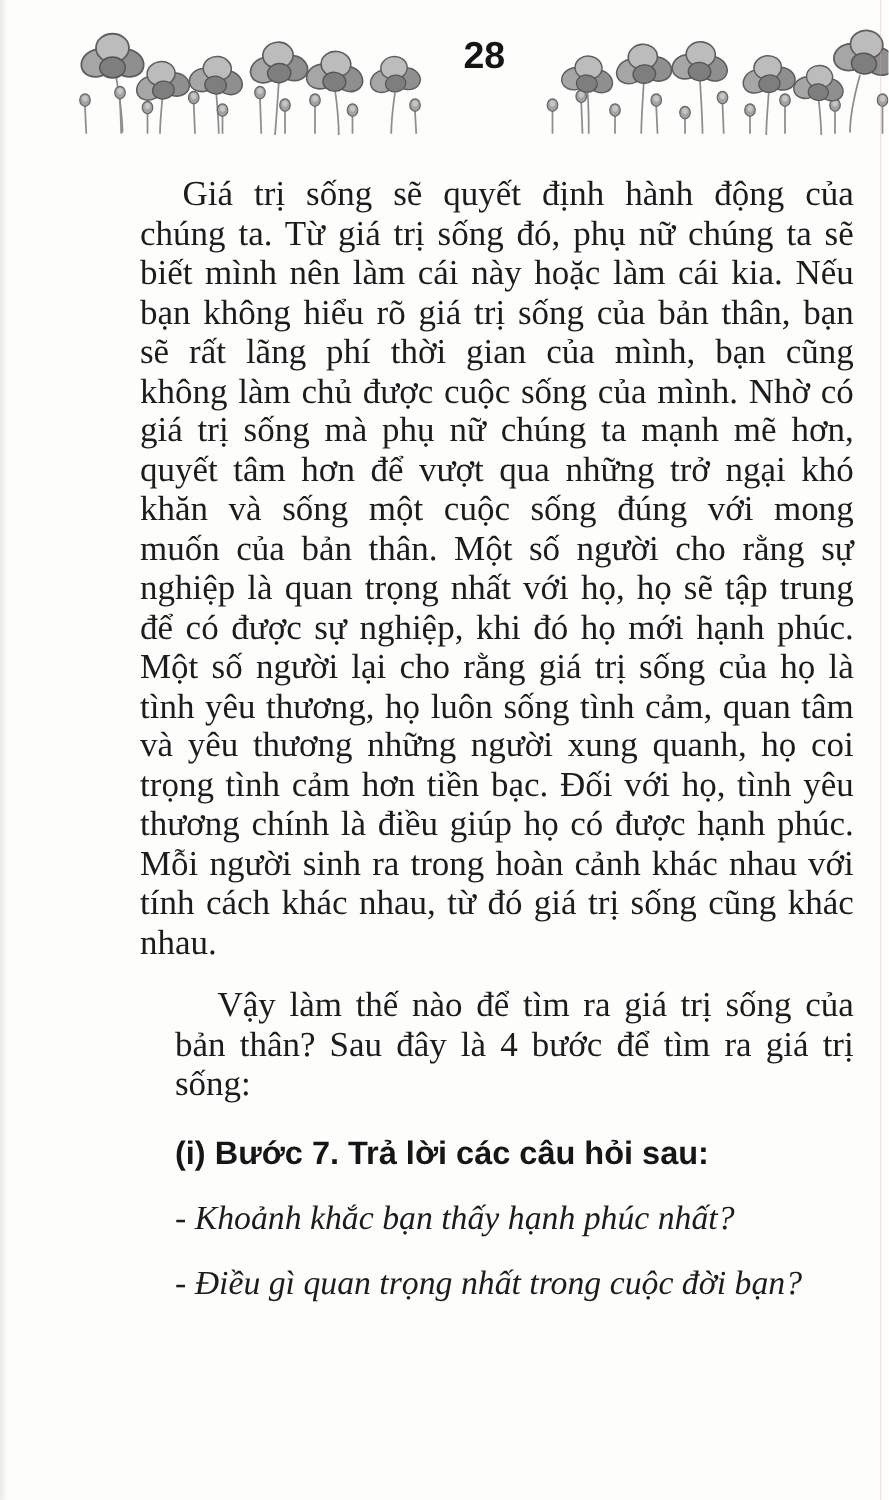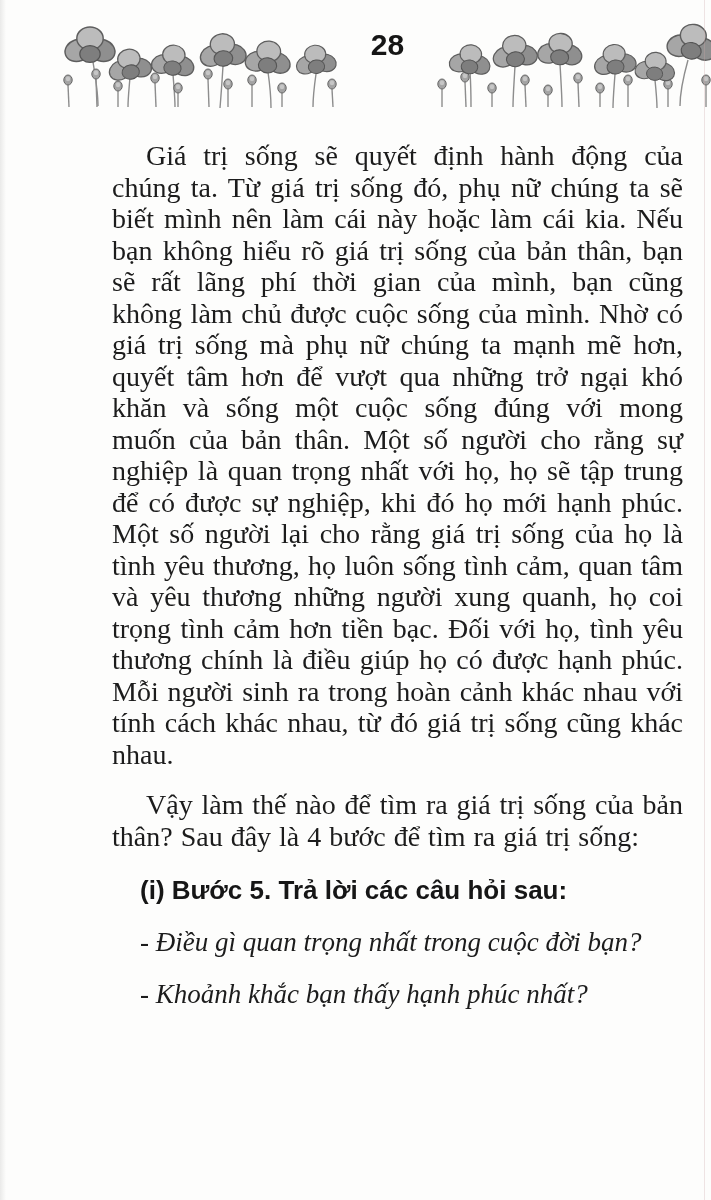--- a/index.html
+++ b/index.html
@@ -64,20 +64,21 @@
   .para {
     margin: 0;
     font-size: 28px;
     line-height: 31.5px;
     text-align: justify;
     text-indent: 34px;
     word-spacing: 1px;
   }
   .para + .para {
     margin-top: 19px;
+    margin-left: 28px;
   }
   .step-heading {
     margin: 23px 0 0 28px;
     font-family: "Liberation Sans", sans-serif;
     font-weight: bold;
     font-size: 26px;
     line-height: 31px;
     color: #161616;
   }
   .question {
@@ -182,18 +183,18 @@
         <use href="#fl" transform="translate(692 23) scale(1.18) rotate(8)"></use>
       </g>
     </svg>
 
     <div class="page-number">28</div>
   </div>
 
   <div class="content">
     <p class="para">Giá trị sống sẽ quyết định hành động của chúng ta. Từ giá trị sống đó, phụ nữ chúng ta sẽ biết mình nên làm cái này hoặc làm cái kia. Nếu bạn không hiểu rõ giá trị sống của bản thân, bạn sẽ rất lãng phí thời gian của mình, bạn cũng không làm chủ được cuộc sống của mình. Nhờ có giá trị sống mà phụ nữ chúng ta mạnh mẽ hơn, quyết tâm hơn để vượt qua những trở ngại khó khăn và sống một cuộc sống đúng với mong muốn của bản thân. Một số người cho rằng sự nghiệp là quan trọng nhất với họ, họ sẽ tập trung để có được sự nghiệp, khi đó họ mới hạnh phúc. Một số người lại cho rằng giá trị sống của họ là tình yêu thương, họ luôn sống tình cảm, quan tâm và yêu thương những người xung quanh, họ coi trọng tình cảm hơn tiền bạc. Đối với họ, tình yêu thương chính là điều giúp họ có được hạnh phúc. Mỗi người sinh ra trong hoàn cảnh khác nhau với tính cách khác nhau, từ đó giá trị sống cũng khác nhau.</p>
     <p class="para">Vậy làm thế nào để tìm ra giá trị sống của bản thân? Sau đây là 4 bước để tìm ra giá trị sống:</p>
-    <p class="step-heading">(i) Bước 5. Trả lời các câu hỏi sau:</p>
+    <p class="step-heading">(i) Bước 7. Trả lời các câu hỏi sau:</p>
+    <p class="question">- Khoảnh khắc bạn thấy hạnh phúc nhất?</p>
     <p class="question">- Điều gì quan trọng nhất trong cuộc đời bạn?</p>
-    <p class="question">- Khoảnh khắc bạn thấy hạnh phúc nhất?</p>
   </div>
 
 </div>
 
 </body></html>

